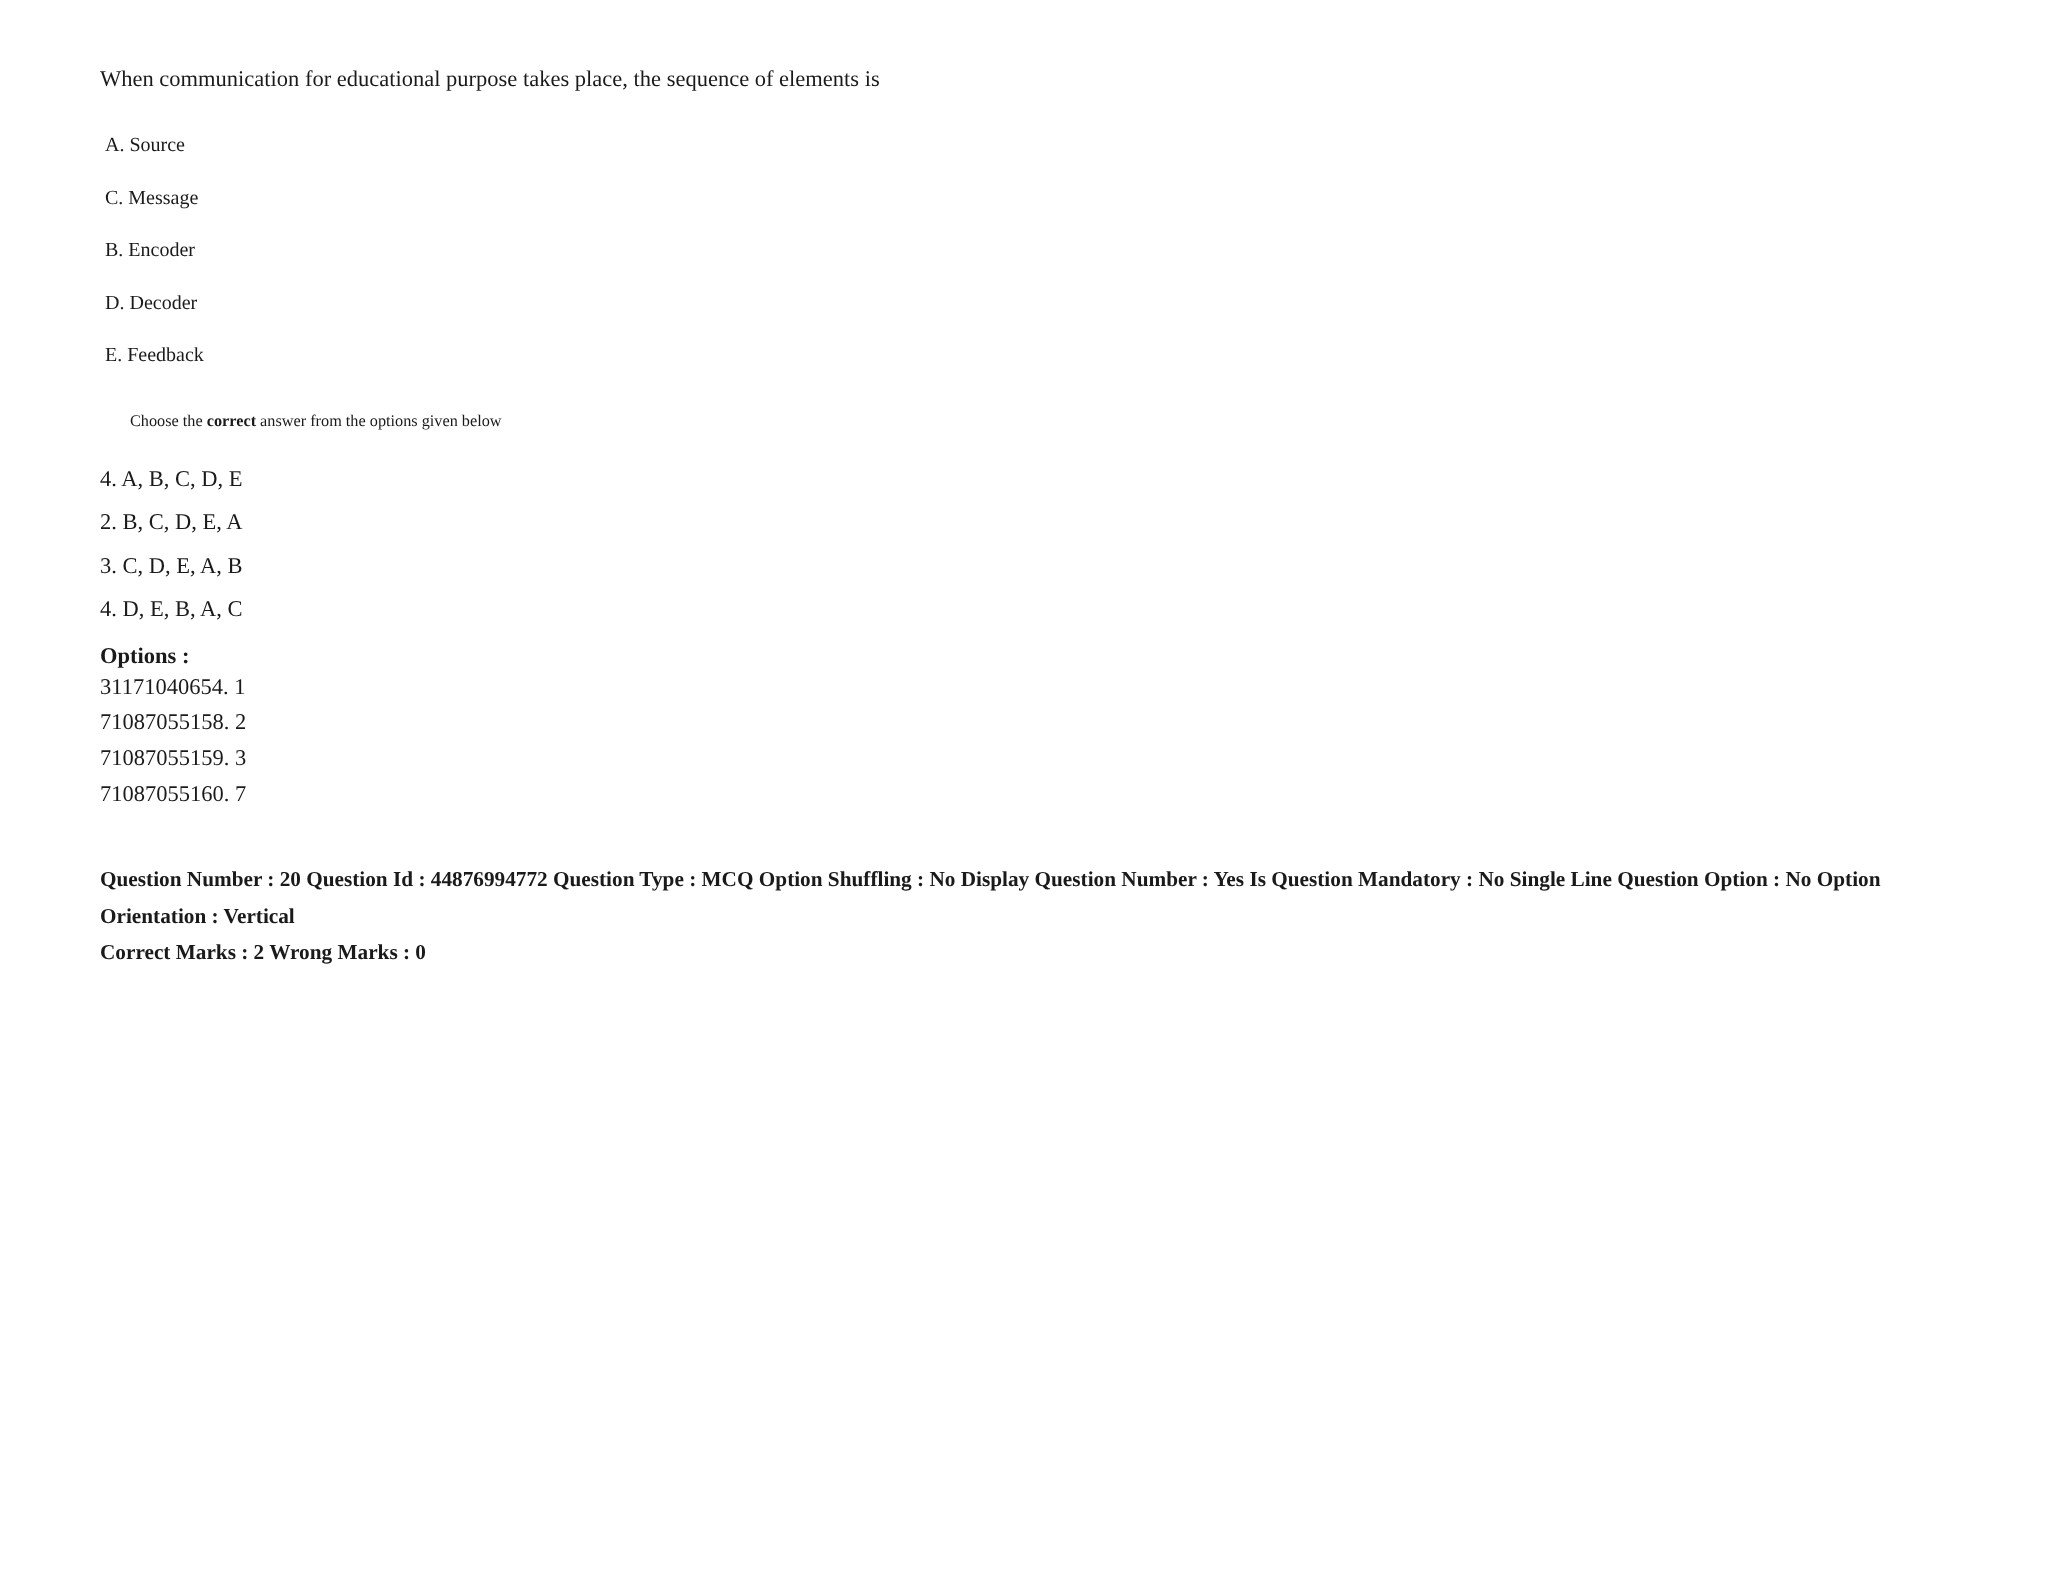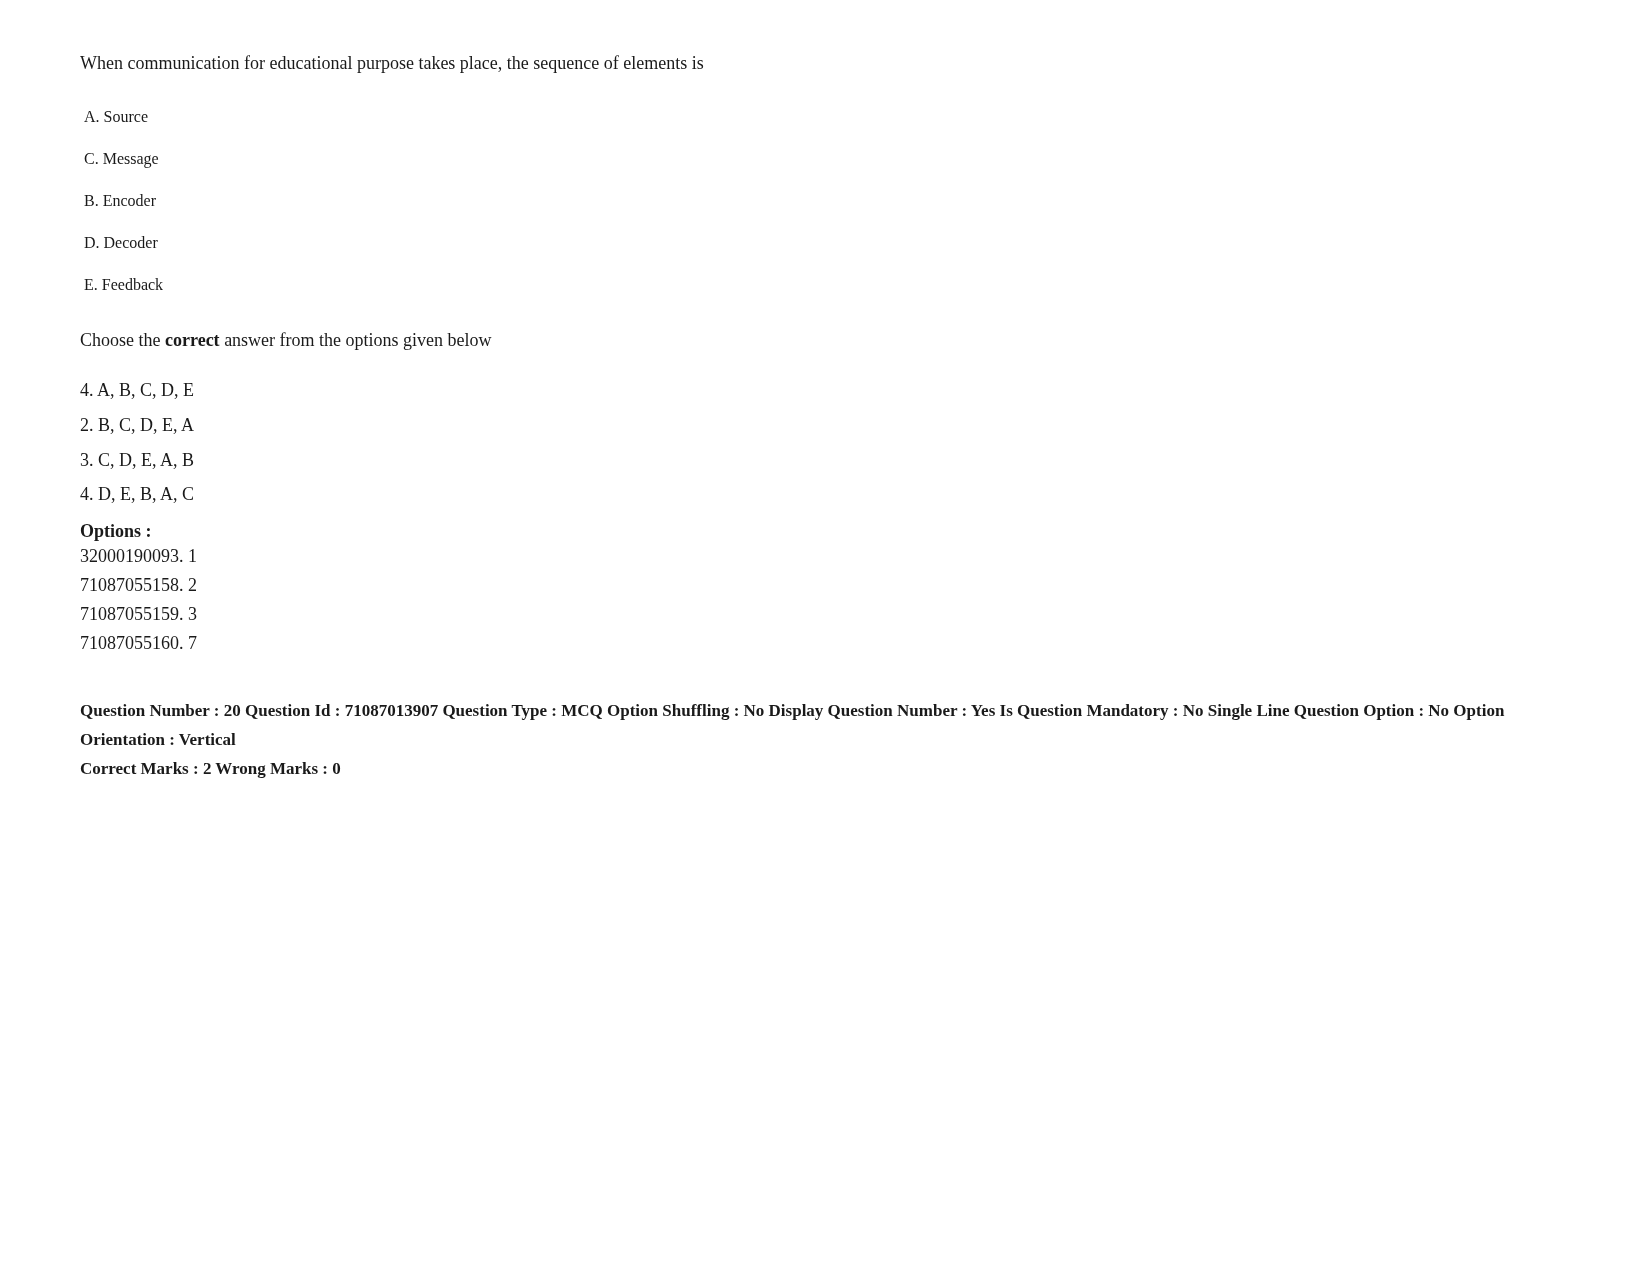--- a/index.html
+++ b/index.html
@@ -27,22 +27,23 @@
     .option-item {
       margin-bottom: 18px;
       line-height: 1.5;
       font-size: 16px;
       padding-left: 4px;
     }
 
     .choose-text {
       margin-top: 30px;
       margin-bottom: 22px;
-      font-size: 18px;
+      font-size: 13px;
       line-height: 1.5;
+      margin-left: 24px;
     }
 
     .answer-option {
       margin-bottom: 6px;
       font-size: 18px;
       line-height: 1.6;
     }
 
     .options-section {
       margin-top: 12px;
@@ -111,31 +112,31 @@
       <span>3. C, D, E, A, B</span>
     </div>
     <div class="answer-option">
       <span>4. D, E, B, A, C</span>
     </div>
   </div>
 
   <div class="options-section">
     <div class="options-label">Options :</div>
     <div class="option-code">
-      <span>32000190093. 1</span>
+      <span>31171040654. 1</span>
     </div>
     <div class="option-code">
       <span>71087055158. 2</span>
     </div>
     <div class="option-code">
       <span>71087055159. 3</span>
     </div>
     <div class="option-code">
       <span>71087055160. 7</span>
     </div>
   </div>
 
   <div class="meta-section">
-    <div>Question Number : 20 Question Id : 71087013907 Question Type : MCQ Option Shuffling : No Display Question Number : Yes Is Question Mandatory : No Single Line Question Option : No Option Orientation : Vertical</div>
+    <div>Question Number : 20 Question Id : 44876994772 Question Type : MCQ Option Shuffling : No Display Question Number : Yes Is Question Mandatory : No Single Line Question Option : No Option Orientation : Vertical</div>
     <div class="marks-line">Correct Marks : 2 Wrong Marks : 0</div>
   </div>
 
 </div>
 
 </body></html>

